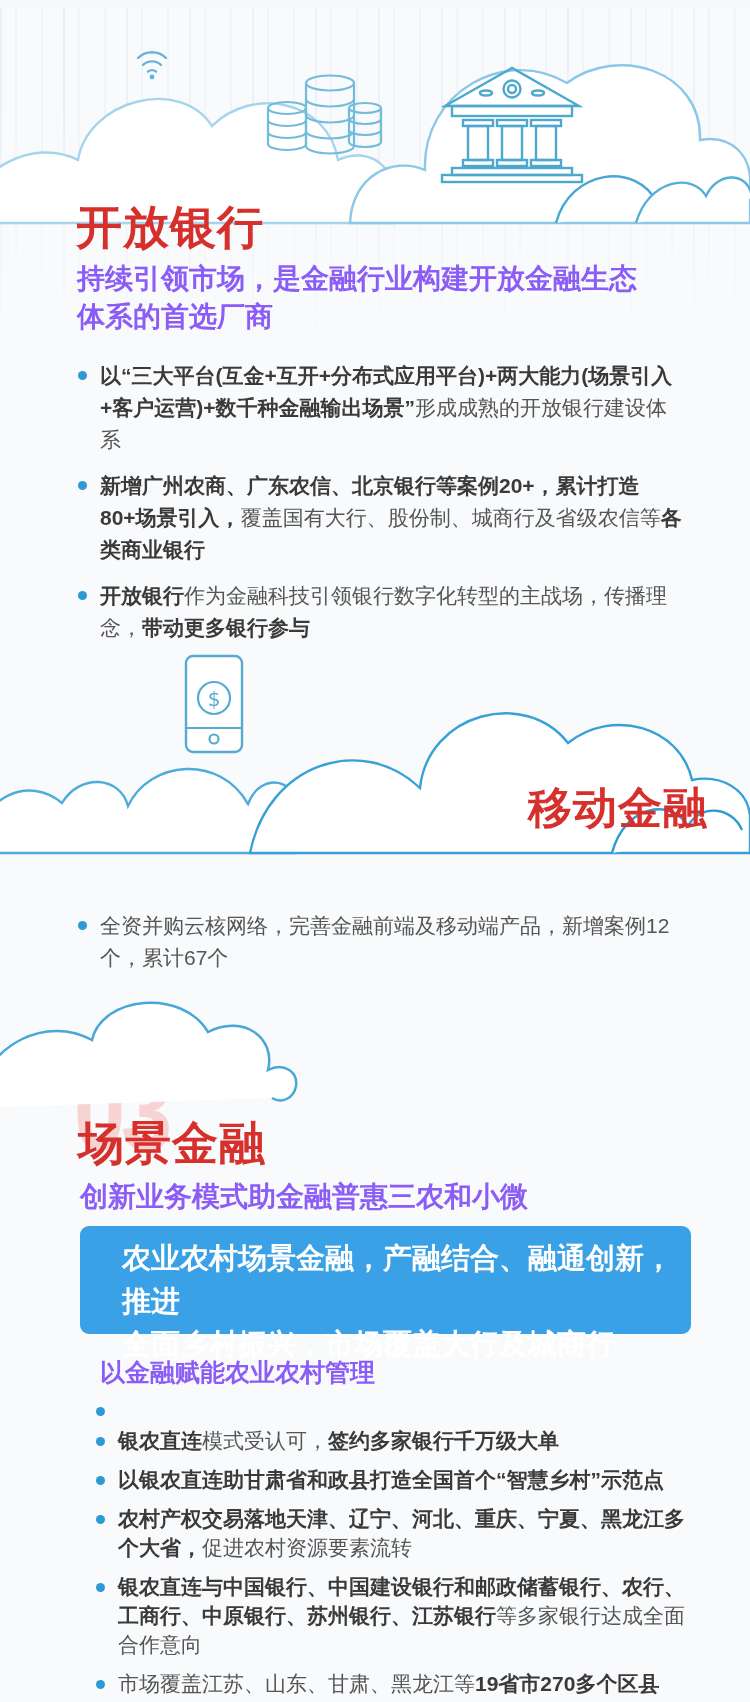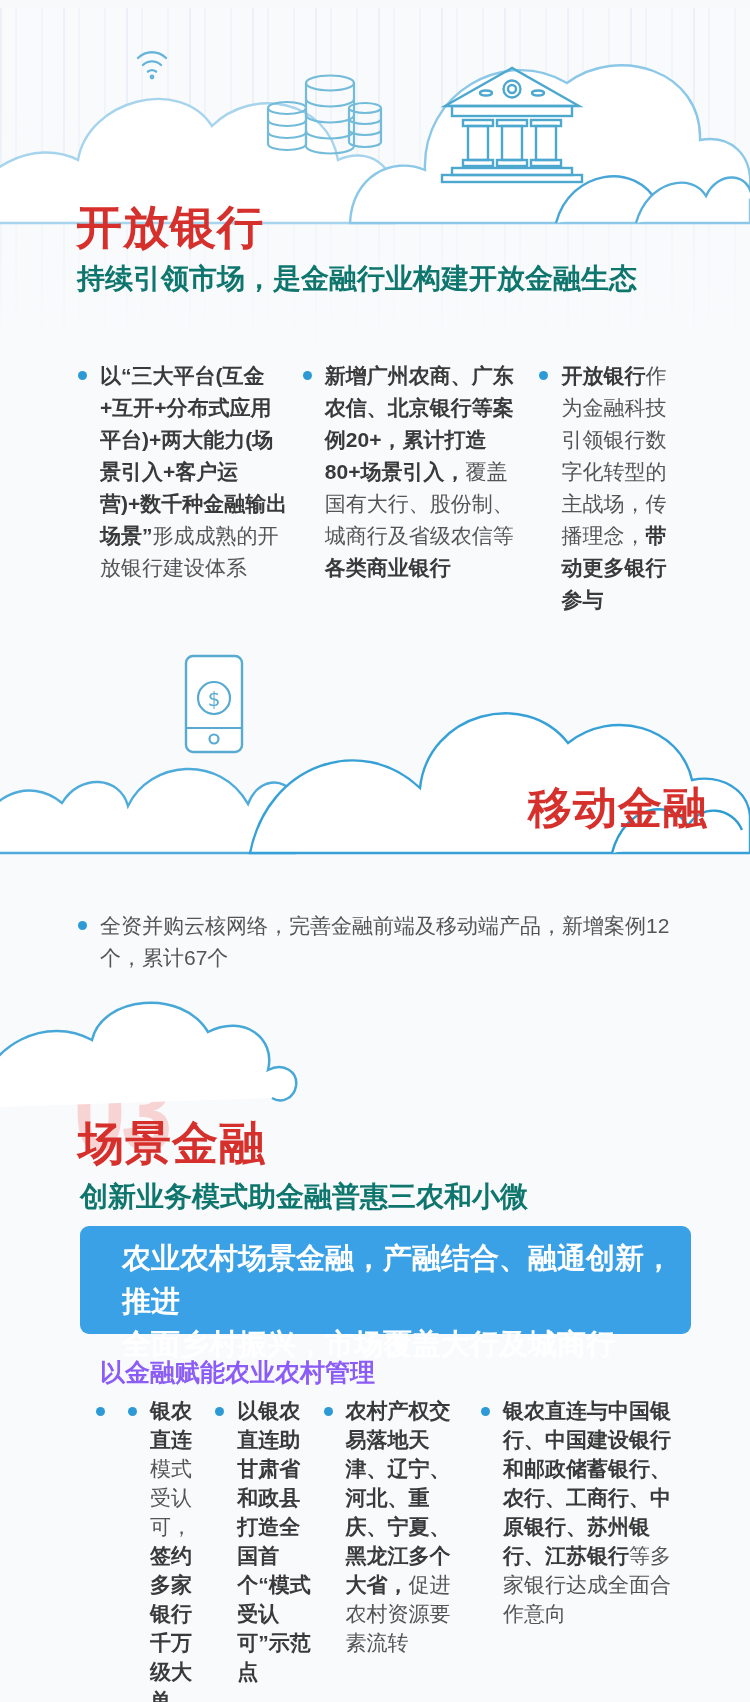--- a/index.html
+++ b/index.html
@@ -27,24 +27,24 @@
     position:absolute;
     font-weight:800;font-size:112px;line-height:1;
     letter-spacing:-5px;color:#f7d3d3;
     transform:scaleX(.82);transform-origin:left top;
   }
   .sec-title{
     position:absolute;font-weight:800;color:#d6302d;
     font-size:46px;line-height:1;letter-spacing:1px;z-index:2;
   }
   .sec-sub{
-    position:absolute;font-weight:700;color:#0f766e;
+    position:absolute;font-weight:700;color:#8b5cf6;
     font-size:28px;line-height:38px;z-index:2;
   }
-  .bullets{position:absolute;display:flex;flex-direction:row;z-index:2;}
+  .bullets{position:absolute;display:flex;flex-direction:column;z-index:2;}
   .bullets.s1{gap:14px;}
   .bullets.s3{gap:10px;}
   .bullet{display:flex;align-items:flex-start;font-size:21px;line-height:32px;color:#555;}
   .bullets.s3 .bullet{line-height:29px;}
   .dot{flex:0 0 auto;width:9px;height:9px;border-radius:50%;background:#2d9ad5;margin:11px 13px 0 0;}
   .bullet .bb{font-weight:700;color:#3a3a3a;}
   .banner{
     position:absolute;left:80px;top:1218px;width:611px;height:108px;
     background:#3aa1e6;border-radius:9px;box-sizing:border-box;
     padding:11px 8px 0 42px;color:#fff;font-weight:700;
@@ -115,20 +115,21 @@
         <rect x="531" y="152" width="30" height="6"></rect>
       <rect x="452" y="160" width="120" height="7"></rect>
       <rect x="442" y="167" width="140" height="7"></rect>
     </g>
   </svg>
 
   <div class="watermark" style="left:70px;top:122px;">01</div>
   <div class="sec-title" style="left:76px;top:196px;">开放银行</div>
   <div class="sec-sub" style="left:77px;top:252px;">
     <div>持续引领市场，是金融行业构建开放金融生态</div>
+    <div>体系的首选厂商</div>
   </div>
   <div class="bullets s1" style="left:78px;top:352px;width:604px;">
     <div class="bullet">
       <span class="dot"></span>
       <span><span class="bb">以“三大平台(互金+互开+分布式应用平台)+两大能力(场景引入+客户运营)+数千种金融输出场景”</span><span>形成成熟的开放银行建设体系</span></span>
     </div>
     <div class="bullet">
       <span class="dot"></span>
       <span><span class="bb">新增广州农商、广东农信、北京银行等案例20+，累计打造80+场景引入，</span><span>覆盖国有大行、股份制、城商行及省级农信等</span><span class="bb">各类商业银行</span></span>
     </div>
@@ -178,25 +179,29 @@
   <div class="bullets s3" style="left:96px;top:1388px;width:592px;">
     <div class="bullet">
       <span class="dot"></span>
     </div>
     <div class="bullet">
       <span class="dot"></span>
       <span><span class="bb">银农直连</span><span>模式受认可，</span><span class="bb">签约多家银行千万级大单</span></span>
     </div>
     <div class="bullet">
       <span class="dot"></span>
-      <span><span class="bb">以银农直连助甘肃省和政县打造全国首个“模式受认可”示范点</span></span>
+      <span><span class="bb">以银农直连助甘肃省和政县打造全国首个“智慧乡村”示范点</span></span>
     </div>
     <div class="bullet">
       <span class="dot"></span>
       <span><span class="bb">农村产权交易落地天津、辽宁、河北、重庆、宁夏、黑龙江多个大省，</span><span>促进农村资源要素流转</span></span>
     </div>
     <div class="bullet">
       <span class="dot"></span>
       <span><span class="bb">银农直连与中国银行、中国建设银行和邮政储蓄银行、农行、工商行、中原银行、苏州银行、江苏银行</span><span>等多家银行达成全面合作意向</span></span>
     </div>
+    <div class="bullet">
+      <span class="dot"></span>
+      <span><span>市场覆盖江苏、山东、甘肃、黑龙江等</span><span class="bb">19省市270多个区县</span></span>
+    </div>
   </div>
 
 </div>
 
 </body></html>

